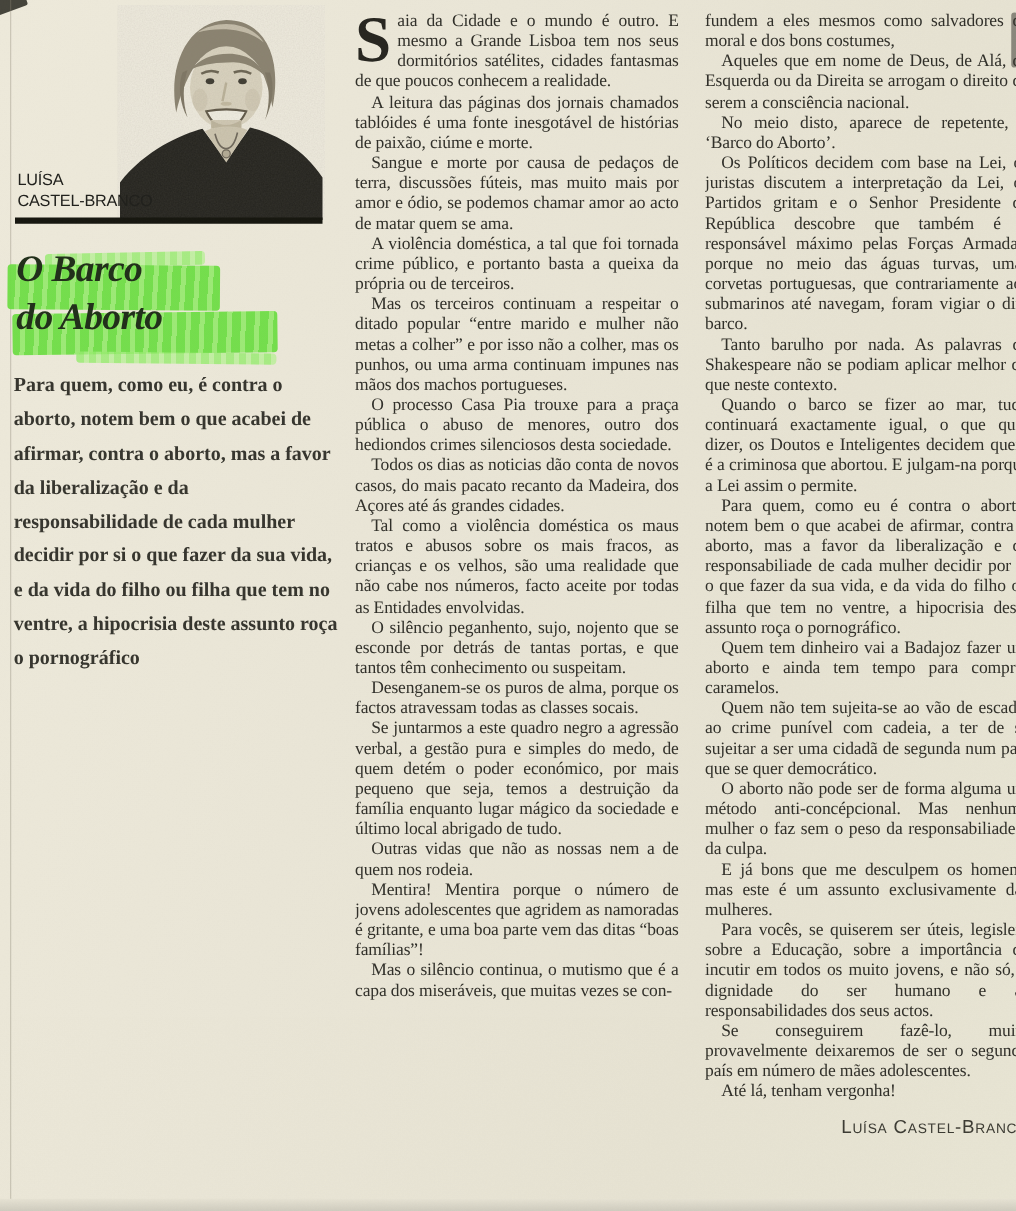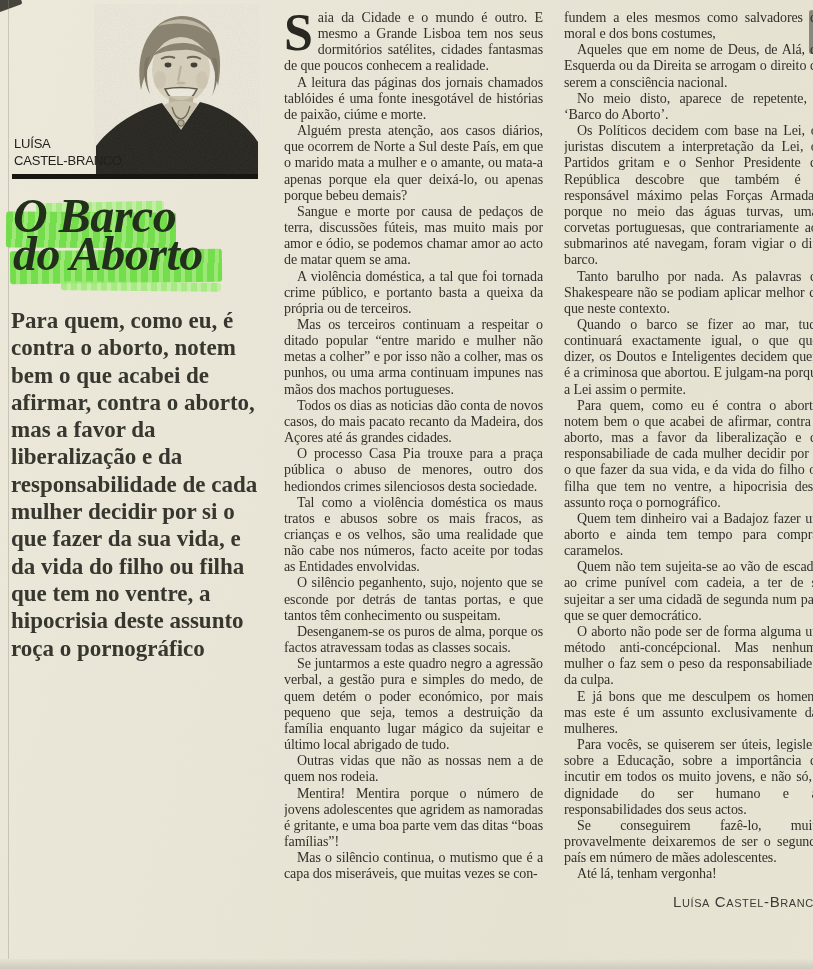--- a/index.html
+++ b/index.html
@@ -26,25 +26,25 @@
 
   
   .title-block{position:absolute;left:6px;top:196px;width:238px;height:102px;}
   .hl{position:absolute;border-radius:3px;}
   .hl-main{background:repeating-linear-gradient(93deg,rgba(110,222,69,.95) 0 7px,rgba(143,234,101,.85) 7px 11px);}
   .hl-light{background:repeating-linear-gradient(91deg,rgba(150,236,110,.8) 0 6px,rgba(178,241,142,.7) 6px 10px);}
   .hl1{top:6px;left:30px;width:128px;height:11px;transform:rotate(-1.2deg);}
   .hl2{top:16px;left:0;width:170px;height:36px;transform:rotate(.4deg);}
   .hl3{top:54px;left:4px;width:212px;height:33px;transform:rotate(-.7deg);}
   .hl4{top:86px;left:55px;width:160px;height:9px;transform:rotate(.6deg);}
-  .title-text{position:relative;z-index:2;margin:0;padding:1px 0 0 7px;font-style:italic;font-weight:700;font-size:48px;line-height:38px;letter-spacing:-.5px;color:#22301b;}
+  .title-text{position:relative;z-index:2;margin:0;padding:1px 0 0 7px;font-style:italic;font-weight:700;font-size:30px;line-height:38px;letter-spacing:-.5px;color:#22301b;}
   .title-text span{display:block;}
 
   
-  .lead{position:absolute;left:11px;top:295px;width:259px;font-weight:700;font-size:23px;line-height:27.3px;color:#36352e;margin-top:12px;}
+  .lead{position:absolute;left:11px;top:295px;width:259px;font-weight:700;font-size:16px;line-height:27.3px;color:#36352e;}
 
   
   .col{position:absolute;top:10px;height:950px;width:259px;font-size:14px;line-height:16.15px;text-align:justify;letter-spacing:-.1px;overflow:hidden;color:#302f29;}
   .col-middle{left:284px;}
   .col-right{left:564px;}
   .col p{margin:0;text-indent:13px;}
   .col p.noindent{text-indent:0;}
   .dropcap{float:left;font-size:52px;line-height:42px;font-weight:600;padding:2px 5px 0 0;color:#272620;}
 
   
@@ -120,30 +120,29 @@
       <span>do Aborto</span>
     </h1>
   </div>
 
   <div class="lead">Para quem, como eu, é contra o aborto, notem bem o que acabei de afirmar, contra o aborto, mas a favor da liberalização e da responsabilidade de cada mulher decidir por si o que fazer da sua vida, e da vida do filho ou filha que tem no ventre, a hipocrisia deste assunto roça o pornográfico</div>
 
   <div class="col col-middle">
     <p class="noindent"><span class="dropcap">S</span><span>aia da Cidade e o mundo é outro. E mesmo a Grande Lisboa tem nos seus dormitórios satélites, cidades fantasmas de que poucos conhecem a realidade.</span></p>
     <div>
         <p>A leitura das páginas dos jornais chamados tablóides é uma fonte inesgotável de histórias de paixão, ciúme e morte.</p>
-        <p>Alguém presta atenção, aos casos diários, que ocorrem de Norte a Sul deste País, em que o marido mata a mulher e o amante, ou mata-a apenas porque ela quer deixá-lo, ou apenas porque bebeu demais?</p>
         <p>Sangue e morte por causa de pedaços de terra, discussões fúteis, mas muito mais por amor e ódio, se podemos chamar amor ao acto de matar quem se ama.</p>
         <p>A violência doméstica, a tal que foi tornada crime público, e portanto basta a queixa da própria ou de terceiros.</p>
         <p>Mas os terceiros continuam a respeitar o ditado popular “entre marido e mulher não metas a colher” e por isso não a colher, mas os punhos, ou uma arma continuam impunes nas mãos dos machos portugueses.</p>
+        <p>O processo Casa Pia trouxe para a praça pública o abuso de menores, outro dos hediondos crimes silenciosos desta sociedade.</p>
         <p>Todos os dias as noticias dão conta de novos casos, do mais pacato recanto da Madeira, dos Açores até ás grandes cidades.</p>
-        <p>O processo Casa Pia trouxe para a praça pública o abuso de menores, outro dos hediondos crimes silenciosos desta sociedade.</p>
         <p>Tal como a violência doméstica os maus tratos e abusos sobre os mais fracos, as crianças e os velhos, são uma realidade que não cabe nos números, facto aceite por todas as Entidades envolvidas.</p>
         <p>O silêncio peganhento, sujo, nojento que se esconde por detrás de tantas portas, e que tantos têm conhecimento ou suspeitam.</p>
         <p>Desenganem-se os puros de alma, porque os factos atravessam todas as classes socais.</p>
-        <p>Se juntarmos a este quadro negro a agressão verbal, a gestão pura e simples do medo, de quem detém o poder económico, por mais pequeno que seja, temos a destruição da família enquanto lugar mágico da sujeitar e último local abrigado de tudo.</p>
+        <p>Se juntarmos a este quadro negro a agressão verbal, a gestão pura e simples do medo, de quem detém o poder económico, por mais pequeno que seja, temos a destruição da família enquanto lugar mágico da sociedade e último local abrigado de tudo.</p>
         <p>Outras vidas que não as nossas nem a de quem nos rodeia.</p>
         <p>Mentira! Mentira porque o número de jovens adolescentes que agridem as namoradas é gritante, e uma boa parte vem das ditas “boas famílias”!</p>
         <p>Mas o silêncio continua, o mutismo que é a capa dos miseráveis, que muitas vezes se con-</p>
       </div>
   </div>
 
   <div class="col col-right">
     <p class="noindent">fundem a eles mesmos como salvadores da moral e dos bons costumes,</p>
     <div>
         <p>Aqueles que em nome de Deus, de Alá, da Esquerda ou da Direita se arrogam o direito de serem a consciência nacional.</p>

